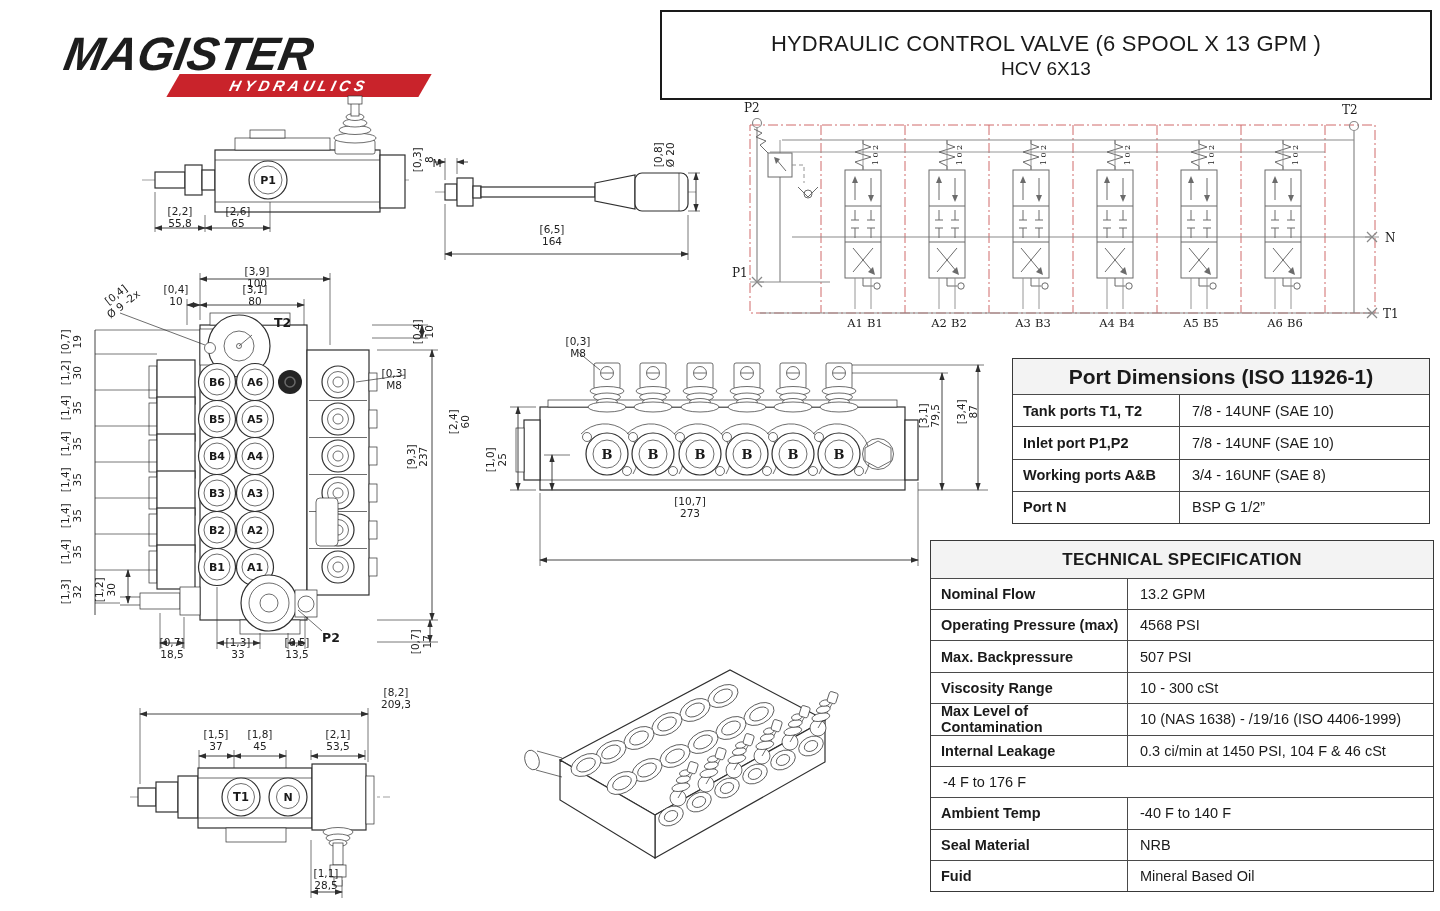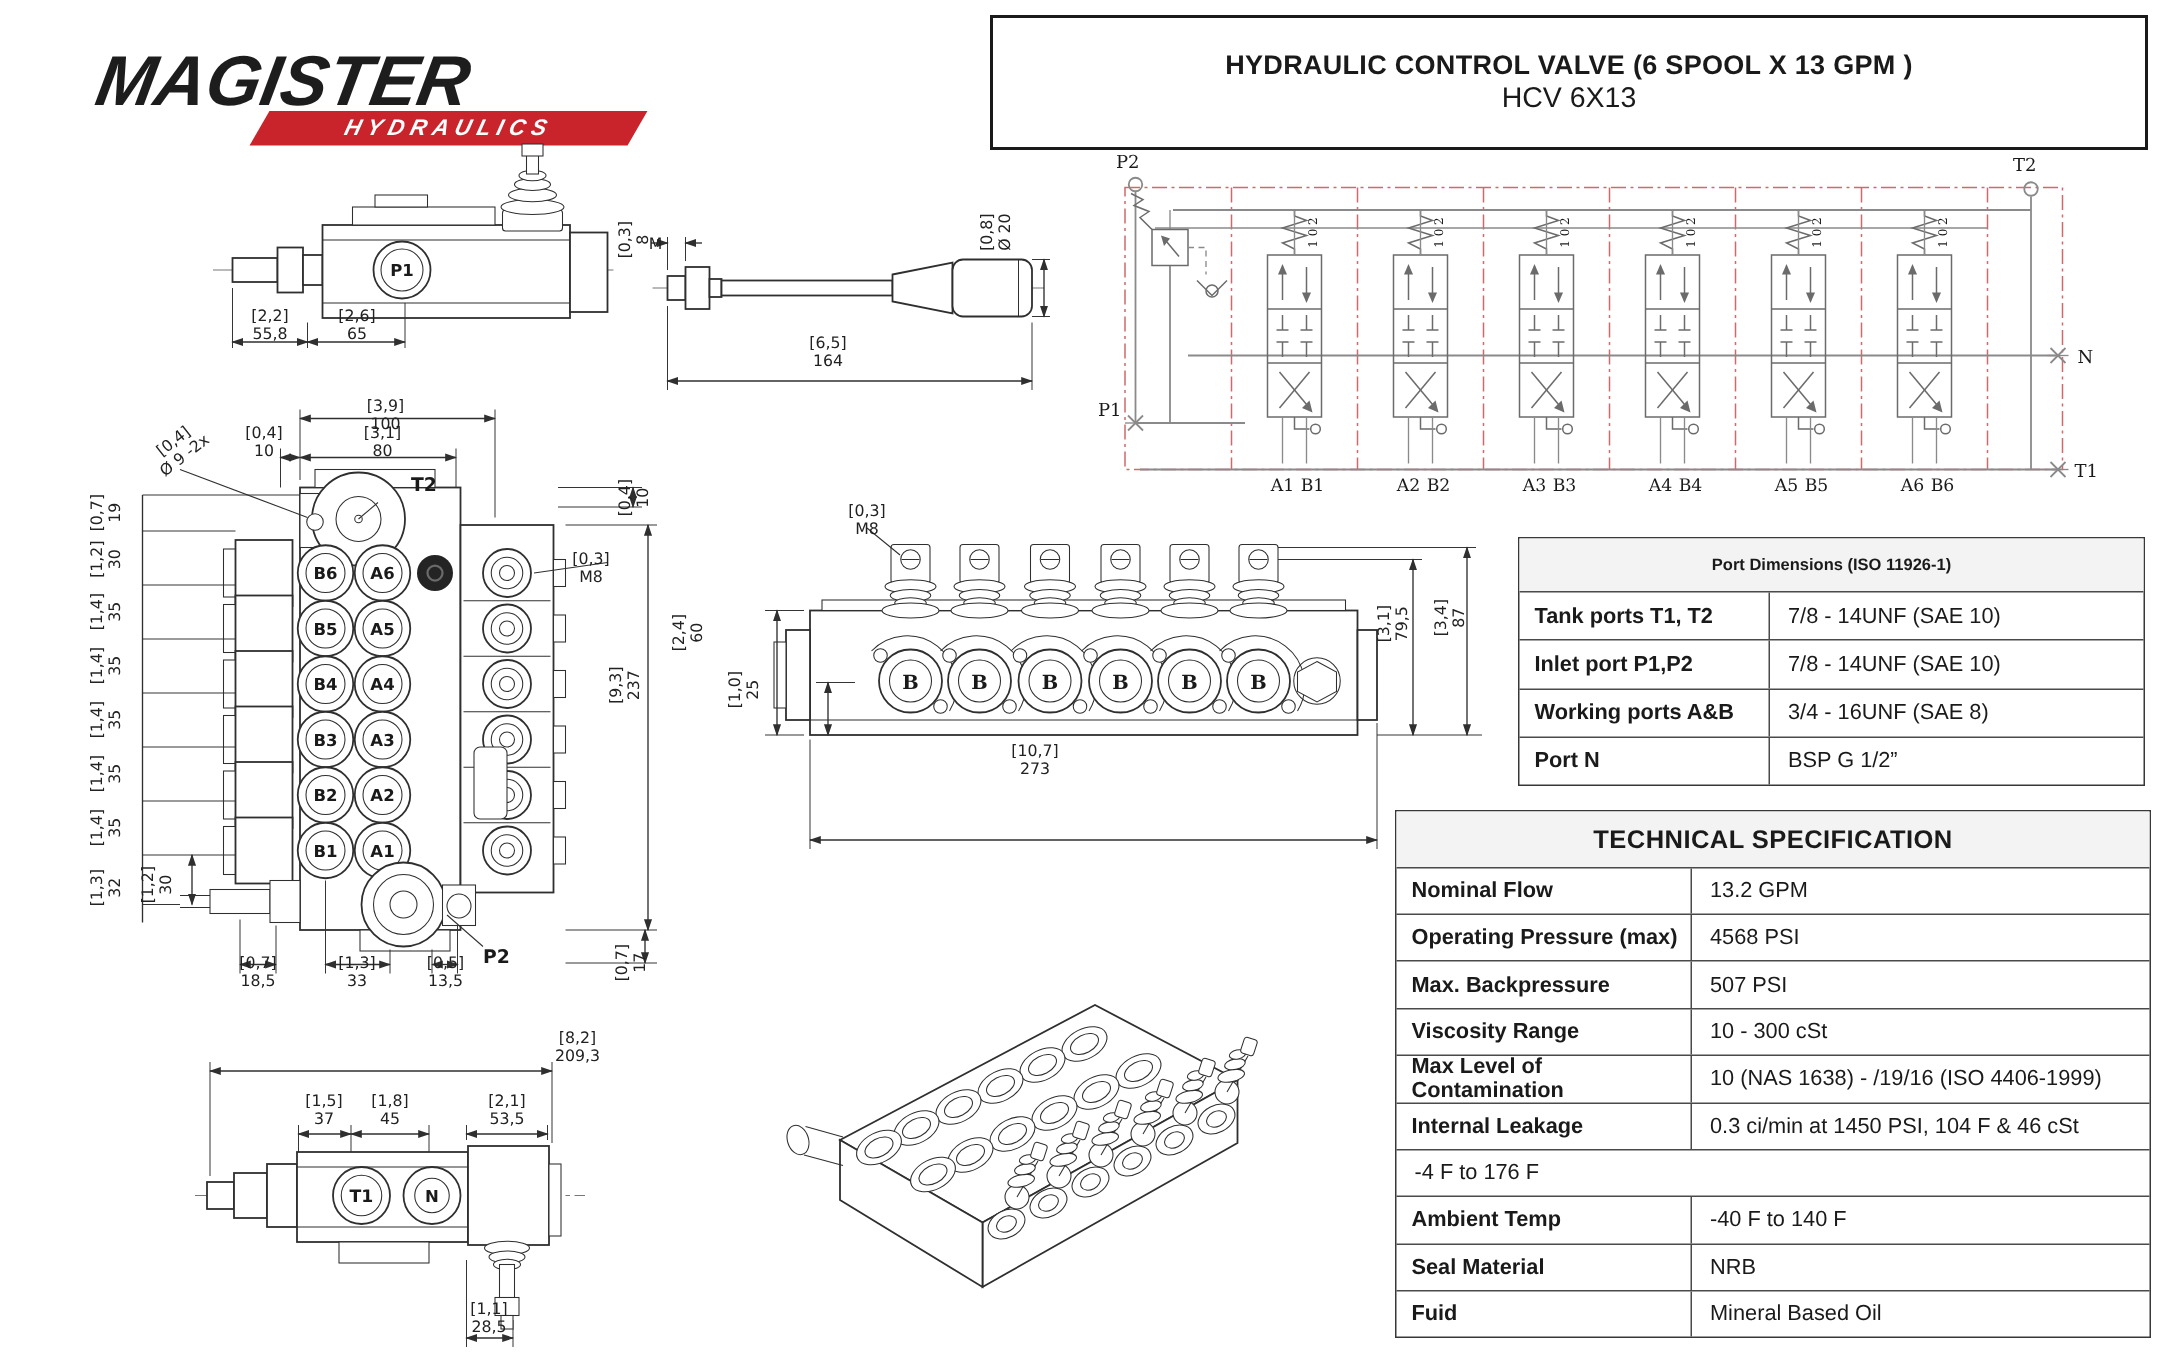--- a/index.html
+++ b/index.html
@@ -9,21 +9,21 @@
   .logo{position:absolute;left:55px;top:18px;width:350px;height:85px;}
   .logo-word1{position:absolute;left:10px;top:8px;font-size:47px;font-weight:bold;font-style:italic;
               letter-spacing:0px;color:#1d1d1d;transform:skewX(-10deg);font-family:"Liberation Sans",sans-serif;}
   .logo-ribbon{position:absolute;left:118px;top:56px;width:252px;height:23px;background:#c9232b;
                transform:skewX(-30deg);display:flex;align-items:center;justify-content:center;}
   .logo-ribbon span{transform:skewX(18deg);color:#fff;font-weight:bold;font-style:italic;
                     font-size:15px;letter-spacing:4px;}
   
   .title-box{position:absolute;left:660px;top:10px;width:768px;height:86px;border:2px solid #1a1a1a;
              display:flex;flex-direction:column;align-items:center;justify-content:center;gap:1px;background:#fff;}
-  .title-main{font-size:18px;font-weight:bold;letter-spacing:.2px;}
+  .title-main{font-size:22px;font-weight:normal;letter-spacing:.2px;}
   .title-model{font-size:19px;font-weight:normal;}
   
   .dim{position:absolute;display:flex;flex-direction:column;align-items:center;
        font:10.5px/1.12 "DejaVu Sans",sans-serif;color:#222;width:46px;margin-left:-23px;text-align:center;}
   .rot{transform:rotate(-90deg);}
   .d38{transform:rotate(-38deg);}
   .single{width:20px;margin-left:-10px;}
   
   svg{position:absolute;overflow:visible;}
   .ln{stroke:#2f2f2f;stroke-width:1.2;fill:none;}
@@ -40,21 +40,21 @@
   .lblb{font-family:"DejaVu Sans",sans-serif;font-weight:bold;}
   
   .tbl{position:absolute;background:#fff;border:1.6px solid #383838;display:flex;flex-direction:column;}
   .tbl-title{background:#f3f3f3;border-bottom:1px solid #4a4a4a;display:flex;align-items:center;justify-content:center;
              font-weight:bold;}
   .trow{display:flex;border-bottom:1px solid #4a4a4a;align-items:stretch;}
   .trow:last-child{border-bottom:none;}
   .tcell-l{border-right:1px solid #4a4a4a;display:flex;align-items:center;padding-left:10px;font-weight:bold;font-size:14.5px;}
   .tcell-v{display:flex;align-items:center;padding-left:12px;font-size:14.5px;font-weight:normal;}
   #port-table{left:1012px;top:358px;width:416px;height:164px;}
-  #port-table .tbl-title{height:36px;font-size:11px;}
+  #port-table .tbl-title{height:36px;font-size:21px;}
   #port-table .trow{height:32px;}
   #port-table .tcell-l{width:156px;}
   #port-table .tcell-v{flex:1;}
   #spec-table{left:930px;top:540px;width:502px;height:350px;justify-content:space-between;}
   #spec-table .tbl-title{height:38px;font-size:17px;letter-spacing:.3px;}
   #spec-table .trow{height:31px;}
   #spec-table .tcell-l{width:186px;}
   #spec-table .tcell-v{flex:1;}
 </style>
 </head>
@@ -676,21 +676,21 @@
       <ellipse class="lnt fillw" cx="208" cy="152" rx="15" ry="4.5"></ellipse>
       <ellipse class="lnt fillw" cx="208" cy="158" rx="12" ry="4"></ellipse>
       <ellipse class="lnt fillw" cx="208" cy="163" rx="9" ry="3.5"></ellipse>
       <rect class="lnt fillw" x="203" y="163" width="10" height="22"></rect>
       <rect class="lnt fillw" x="200" y="185" width="16" height="12"></rect>
       <rect class="lnt fillw" x="204" y="197" width="8" height="9"></rect>
     </g>
     <text class="lblb" x="111" y="121" font-size="11.5" text-anchor="middle">T1</text>
     <text class="lblb" x="158" y="121" font-size="11" text-anchor="middle">N</text>
   </svg>
-  <div class="dim" style="left:385px;top:687px">
+  <div class="dim" style="left:396px;top:687px">
       <span>[8,2]</span>
       <span>209,3</span>
     </div>
   <div class="dim" style="left:216px;top:729px">
       <span>[1,5]</span>
       <span>37</span>
     </div>
   <div class="dim" style="left:260px;top:729px">
       <span>[1,8]</span>
       <span>45</span>

